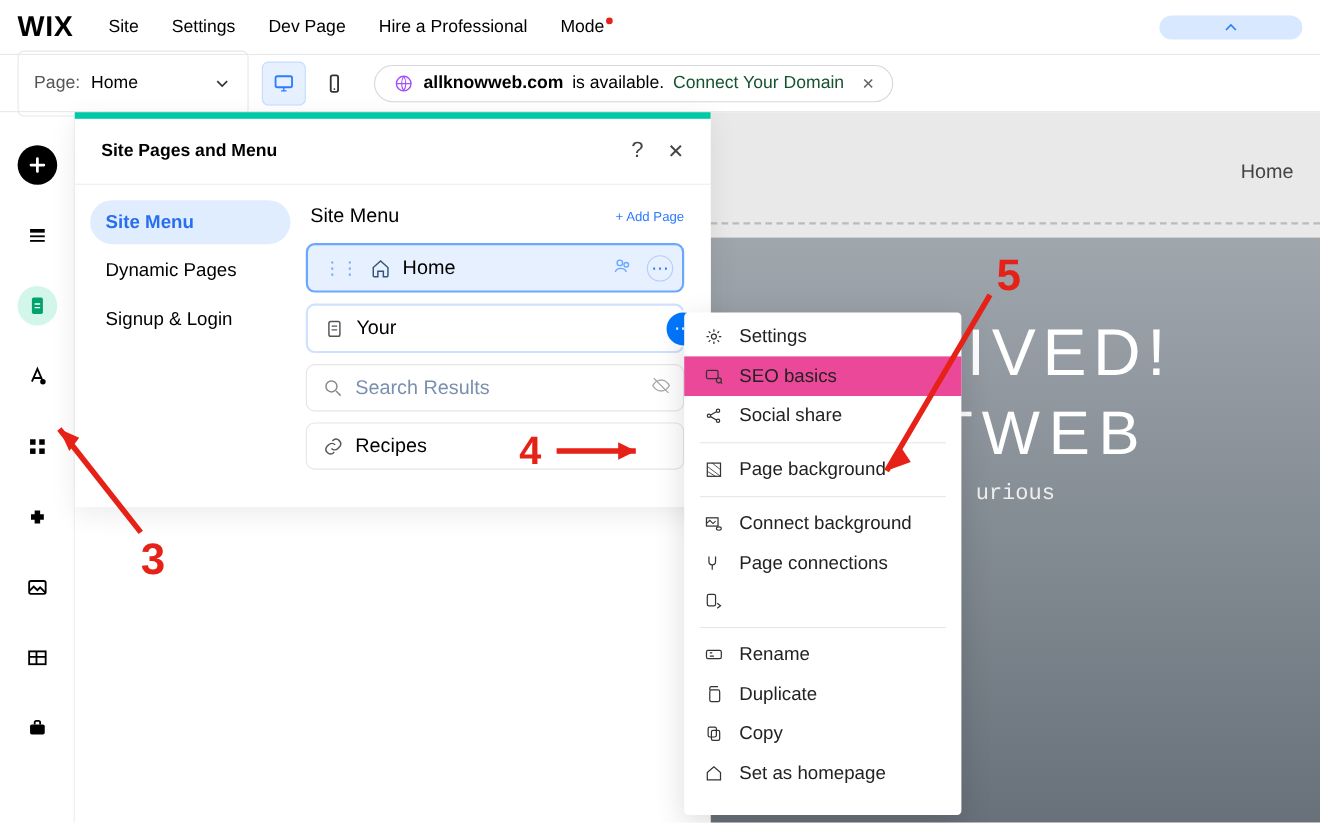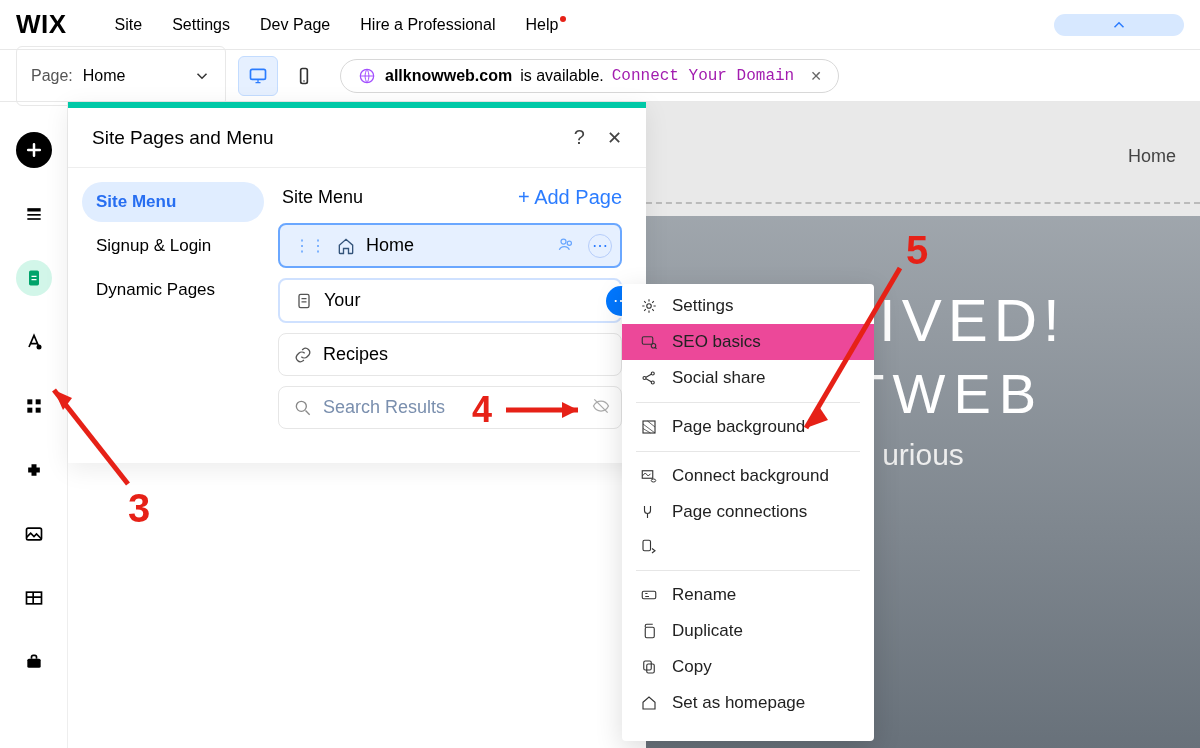--- a/index.html
+++ b/index.html
@@ -1,57 +1,57 @@
 <!DOCTYPE html>
 <html><head>
 <meta charset="utf-8">
 <style>
 * { box-sizing: border-box; margin: 0; padding: 0; }
 body { font-family: -apple-system, BlinkMacSystemFont, "Segoe UI", Helvetica, Arial, sans-serif; width: 1200px; height: 748px; overflow: hidden; background: #fff; color: #000; position: relative; }
 
 
-.topbar { height: 50px; display: flex; align-items: center; border-bottom: 1px solid #e8e8e8; padding: 0 16px; gap: 24px; }
+.topbar { height: 50px; display: flex; align-items: center; border-bottom: 1px solid #e8e8e8; padding: 0 16px; gap: 8px; }
 .wixlogo { font-weight: 900; font-size: 26px; letter-spacing: 0.5px; }
 .topmenu { display: flex; gap: 30px; margin-left: 24px; }
 .topmenu-item { font-size: 16px; cursor: pointer; position: relative; }
 .reddot::after { content:""; position:absolute; top:0; right:-8px; width:6px; height:6px; background:#e62117; border-radius:50%; }
 .topcollapse { margin-left:auto; width:130px; height:22px; background:#d7e8ff; border-radius:12px; display:flex; align-items:center; justify-content:center; }
 
 
 .subbar { height: 52px; display:flex; align-items:center; border-bottom:1px solid #e8e8e8; padding:0 16px; }
 .pagepill { display:flex; align-items:center; gap:10px; border:1px solid #e8e8e8; border-radius:6px; padding:20px 14px; min-width:210px; justify-content:space-between; }
 .pagepill .lbl { font-size:16px; color:#555; }
 .pagepill .val { font-size:16px; }
 .devicetabs { display:flex; gap:6px; margin-left:12px; }
 .devicetab { width:40px; height:40px; display:flex; align-items:center; justify-content:center; border-radius:6px; border:1px solid transparent; }
 .devicetab.active { background:#e6f0ff; border-color:#c3dcff; }
 .domainbar { display:flex; align-items:center; gap:8px; border:1px solid #d8d8d8; border-radius:999px; padding:6px 16px; margin-left:16px; font-size:16px; }
 .domainbar .avail { font-weight:700; }
-.domainbar .connect { color:#a21caf;font-family:Liberation Mono, monospace; }
+.domainbar .connect { color:#14532d; }
 .domainbar .closex { margin-left:8px; font-size:14px; color:#666; }
 
 
 .vtoolbar { position:absolute; top:102px; left:0; width:68px; height:646px; display:flex; flex-direction:column; align-items:center; gap:28px; padding-top:30px; border-right:1px solid #eee; }
 .vtoolbtn { width:36px; height:36px; display:flex; align-items:center; justify-content:center; border-radius:50%; }
 .vtoolbtn.plus { background:#000; color:#fff; }
 .vtoolbtn.pages { background:#d2f6e9; color:#00a36a; }
 
 
 .pagespanel { position:absolute; top:102px; left:68px; width:578px; border-top:6px solid #00c9a7; background:#fff; box-shadow:0 6px 24px rgba(0,0,0,0.08); }
 .panelhdr { display:flex; align-items:center; padding:18px 24px; border-bottom:1px solid #eee; }
-.panelhdr .title { font-size:19px; font-weight:400; }
+.panelhdr .title { font-size:16px; font-weight:700; }
 .panelhdr .right { margin-left:auto; display:flex; align-items:center; gap:22px; color:#444; }
 .panelbody { display:flex; }
 .lefttabs { width:210px; padding:14px; display:flex; flex-direction:column; gap:4px; }
 .lefttab { padding:10px 14px; border-radius:999px; font-size:17px; cursor:pointer; }
 .lefttab.active { background:#e0edff; color:#276ef1; font-weight:600; }
 .rightlist { flex:1; padding:14px 24px 24px 0; }
 .listhdr { display:flex; align-items:center; justify-content:space-between; margin:4px 0 14px 4px; }
 .listhdr .t { font-size:18px; }
-.addpage { color:#2b7cff; font-size:20px; }
+.addpage { color:#2b7cff; font-size:12px; }
 .pageitem { display:flex; align-items:center; gap:10px; padding:10px 14px; border:1px solid #e6e6e6; border-radius:8px; margin-bottom:10px; position:relative; }
 .pageitem.home { background:#e6f0ff; border-color:#6aa7ff; border-width:2px; }
 .pageitem .name { font-size:18px; }
 .pageitem .dots { position:absolute; right:8px; top:50%; transform:translateY(-50%); width:24px; height:24px; border:1px solid #b6cdfa; border-radius:50%; display:flex; align-items:center; justify-content:center; color:#2b7cff; }
 .pageitem .bluedots { position:absolute; right:-18px; top:50%; transform:translateY(-50%); width:34px; height:34px; border-radius:50%; background:#0077ff; border:2px solid #fff; display:flex; align-items:center; justify-content:center; color:#fff; }
 .pageitem .peers { position:absolute; right:44px; top:50%; transform:translateY(-50%); color:#6aa7ff; }
 .pageitem .eye { position:absolute; right:10px; top:50%; transform:translateY(-50%); color:#aaa; }
 .searchph { color:#7a8fae; }
 
 
@@ -59,21 +59,21 @@
 .ctxitem { display:flex; align-items:center; gap:14px; padding:8px 18px; font-size:17px; cursor:pointer; color:#222; }
 .ctxitem.hl { background:#ec4899; }
 .ctxdiv { height:1px; background:#e6e6e6; margin:6px 14px; }
 
 
 .canvas { position:absolute; top:102px; left:646px; right:0; bottom:0; background:#e9e9e9; overflow:hidden; }
 .canvas .navlink { position:absolute; top:44px; right:24px; font-size:18px; color:#444; }
 .canvas .hero { position:absolute; top:114px; left:0; right:0; bottom:0; background:linear-gradient(180deg, rgba(120,130,140,0.65), rgba(90,100,110,0.9)); color:#fff; text-align:center; }
 .bigtxt1 { font-size:60px; font-weight:300; letter-spacing:6px; margin-top:70px; white-space:nowrap; }
 .bigtxt2 { font-size:56px; font-weight:300; letter-spacing:8px; margin-top:6px; }
-.subtxt { font-size:30px; margin-top:12px; color:#eee; }
+.subtxt { font-size:20px; margin-top:12px; color:#eee;font-family:Liberation Mono, monospace; }
 .dashed { position:absolute; top:100px; left:0; right:0; border-top:2px dashed #bbb; }
 
 
 .anno { position:absolute; pointer-events:none; }
 .anno text { fill:#e62117; font-weight:900; font-family:Arial; }
 .anno line, .anno path { stroke:#e62117; stroke-width:5; fill:none; }
 .anno polygon { fill:#e62117; }
 
 
 .ic { width:18px; height:18px; flex:none; }
@@ -82,21 +82,21 @@
 </head>
 <body>
 
 <div class="topbar">
   <div class="wixlogo">WIX</div>
   <div class="topmenu">
     <div class="topmenu-item">Site</div>
     <div class="topmenu-item">Settings</div>
     <div class="topmenu-item">Dev Page</div>
     <div class="topmenu-item">Hire a Professional</div>
-    <div class="topmenu-item reddot">Help</div>
+    <div class="topmenu-item reddot">Mode</div>
   </div>
   <div class="topcollapse">
     <svg class="ic" viewBox="0 0 24 24">
         <path d="M6 15l6-6 6 6" stroke="#2b7cff" stroke-width="2" fill="none"></path>
       </svg>
   </div>
 </div>
 
 <div class="subbar">
   <div class="pagepill">
@@ -206,22 +206,22 @@
   <div class="panelhdr">
     <div class="title">Site Pages and Menu</div>
     <div class="right">
       <span style="font-size:20px;">?</span>
       <span style="font-size:18px;">✕</span>
     </div>
   </div>
   <div class="panelbody">
     <div class="lefttabs">
       <div class="lefttab active">Site Menu</div>
+      <div class="lefttab">Dynamic Pages</div>
       <div class="lefttab">Signup &amp; Login</div>
-      <div class="lefttab">Dynamic Pages</div>
     </div>
     <div class="rightlist">
       <div class="listhdr">
         <div class="t">Site Menu</div>
         <div class="addpage">+  Add Page</div>
       </div>
 
       <div class="pageitem home">
         <span style="color:#6aa7ff">⋮⋮</span>
         <svg class="ic20" viewBox="0 0 24 24">
@@ -242,38 +242,38 @@
         <svg class="ic20" viewBox="0 0 24 24">
             <rect x="6" y="4" width="12" height="16" rx="2" stroke="#555" stroke-width="1.6" fill="none"></rect>
             <path d="M9 9h6M9 13h6" stroke="#555" stroke-width="1.5"></path>
           </svg>
         <span class="name">Your</span>
         <span class="bluedots">⋯</span>
       </div>
 
       <div class="pageitem">
         <svg class="ic20" viewBox="0 0 24 24">
-            <path d="M10 14a5 5 0 007 0l2-2a5 5 0 00-7-7l-1 1M14 10a5 5 0 00-7 0l-2 2a5 5 0 007 7l1-1" stroke="#555" stroke-width="1.6" fill="none"></path>
-          </svg>
-        <span class="name">Recipes</span>
-      </div>
-
-      <div class="pageitem">
-        <svg class="ic20" viewBox="0 0 24 24">
             <circle cx="10" cy="10" r="6" stroke="#888" stroke-width="1.6" fill="none"></circle>
             <path d="M15 15l5 5" stroke="#888" stroke-width="1.6"></path>
           </svg>
         <span class="name searchph">Search Results</span>
         <span class="eye">
           <svg class="ic20" viewBox="0 0 24 24">
               <path d="M3 12s3-6 9-6 9 6 9 6-3 6-9 6-9-6-9-6z" stroke="#aaa" stroke-width="1.5" fill="none"></path>
               <path d="M4 4l16 16" stroke="#aaa" stroke-width="1.5"></path>
             </svg>
         </span>
       </div>
+
+      <div class="pageitem">
+        <svg class="ic20" viewBox="0 0 24 24">
+            <path d="M10 14a5 5 0 007 0l2-2a5 5 0 00-7-7l-1 1M14 10a5 5 0 00-7 0l-2 2a5 5 0 007 7l1-1" stroke="#555" stroke-width="1.6" fill="none"></path>
+          </svg>
+        <span class="name">Recipes</span>
+      </div>
     </div>
   </div>
 </div>
 
 <div class="ctxmenu">
   <div class="ctxitem">
     <svg class="ic" viewBox="0 0 24 24">
         <circle cx="12" cy="12" r="3" stroke="#333" stroke-width="1.5" fill="none"></circle>
         <path d="M12 3v3M12 18v3M3 12h3M18 12h3M5.6 5.6l2.1 2.1M16.3 16.3l2.1 2.1M18.4 5.6l-2.1 2.1M7.7 16.3l-2.1 2.1" stroke="#333" stroke-width="1.5"></path>
       </svg>

